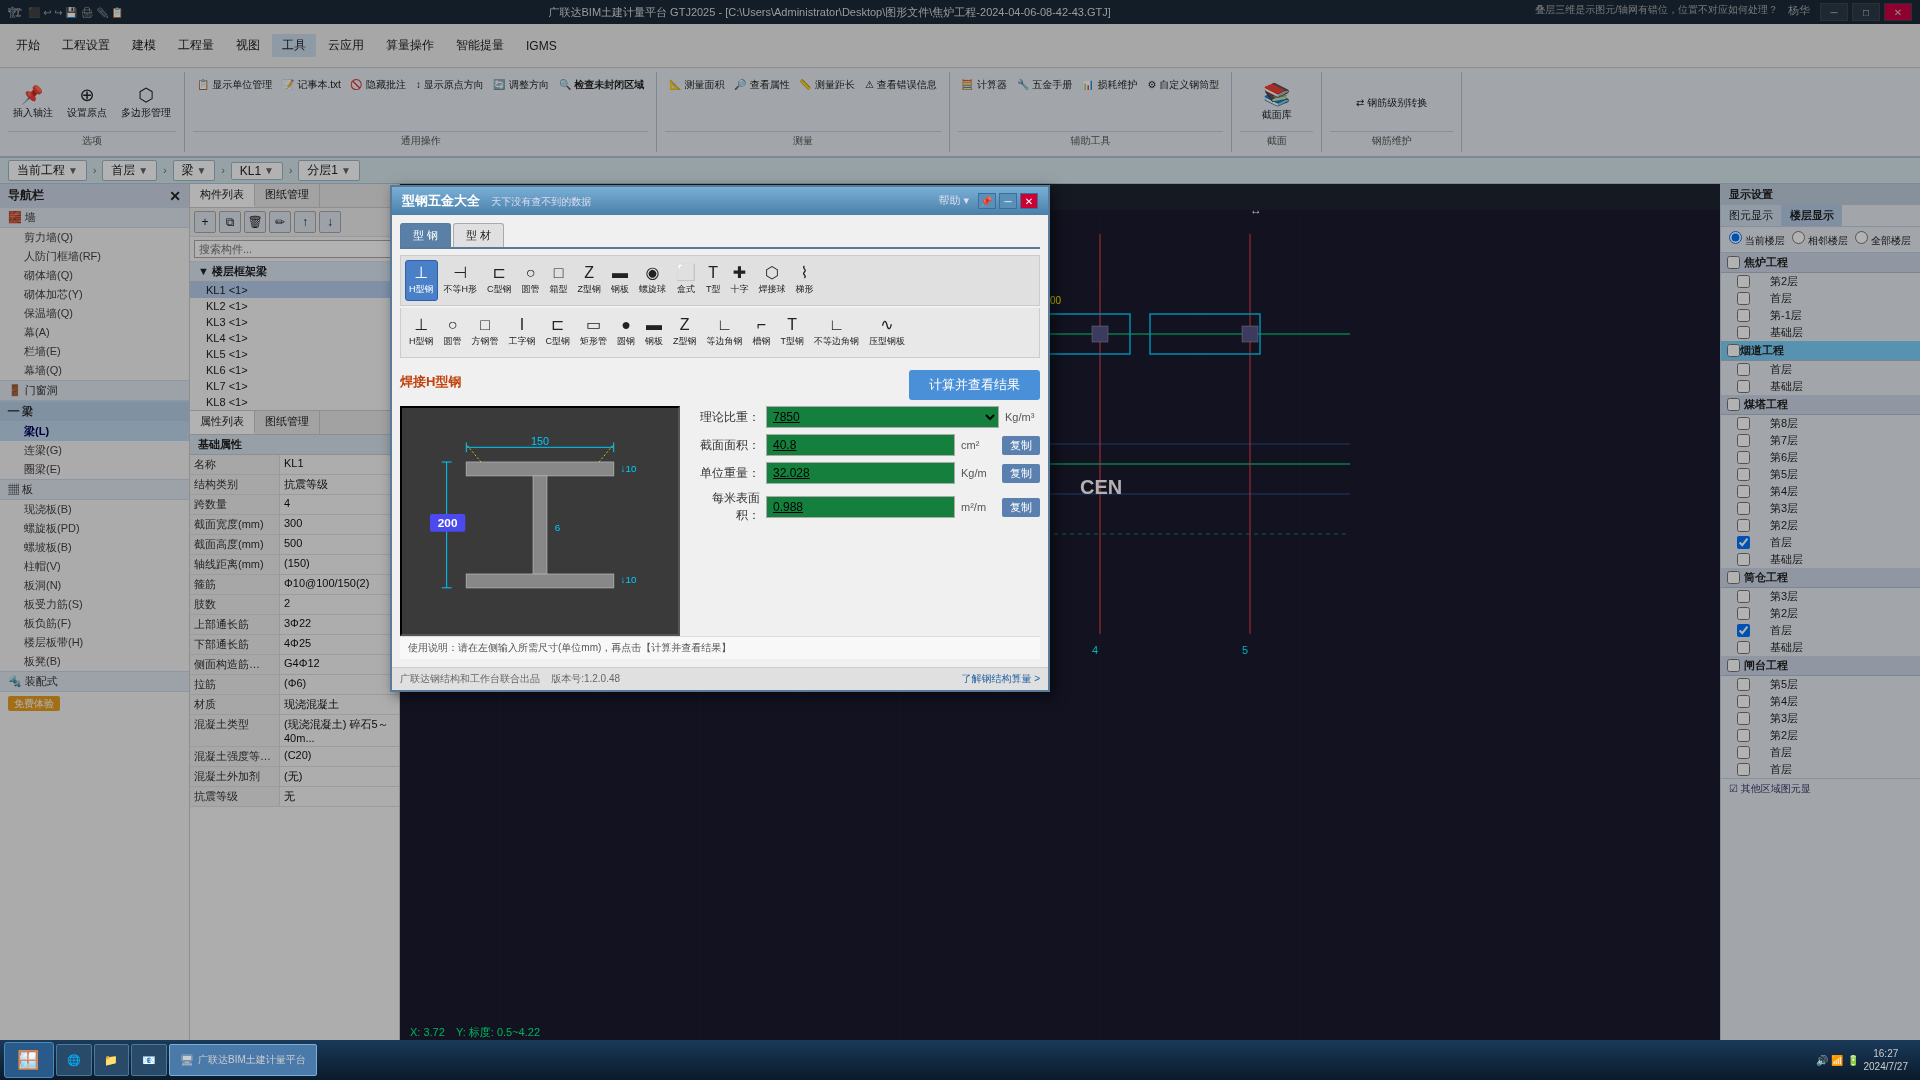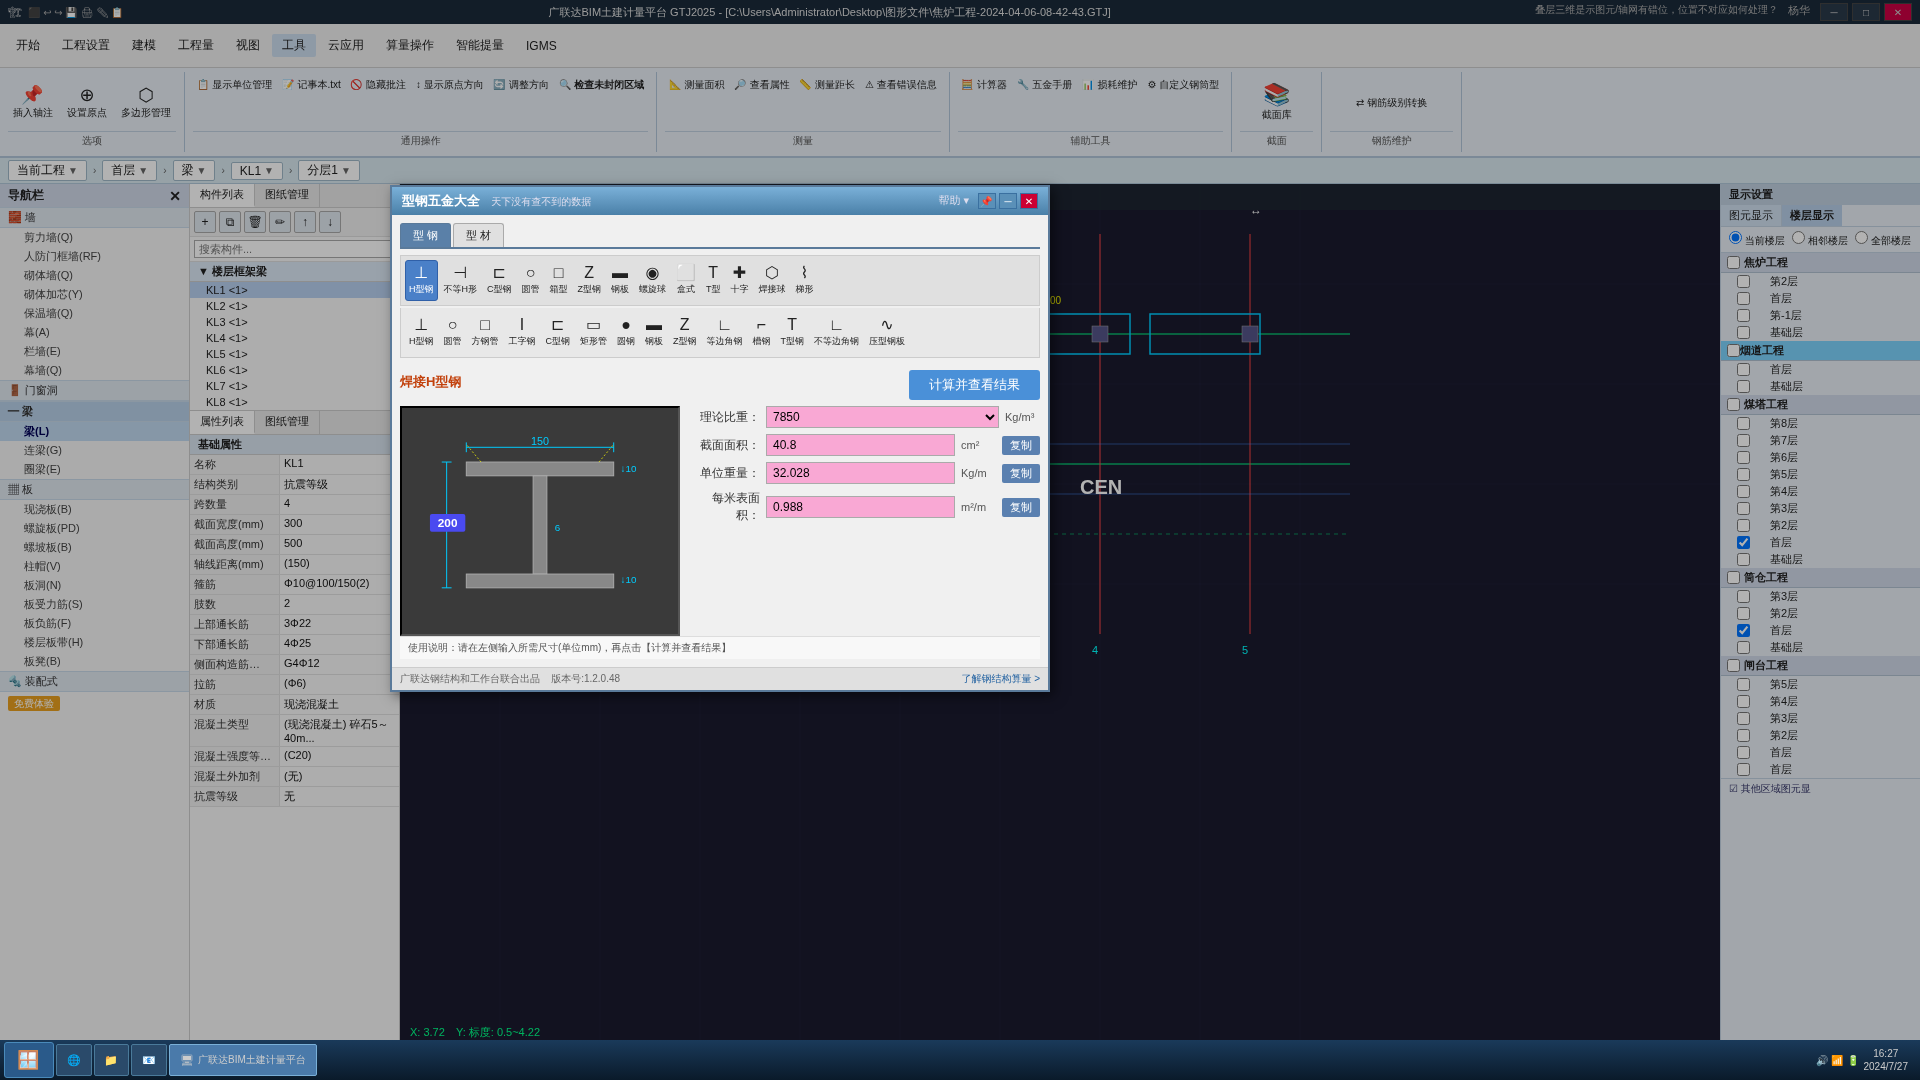--- a/index.html
+++ b/index.html
@@ -91,21 +91,21 @@
     .shape-icon { font-size: 16px; line-height: 1; margin-bottom: 2px; }
 
     
     .modal-content-area { display: flex; gap: 10px; }
     .modal-drawing { width: 280px; height: 230px; background: #3a3a3a; border: 2px inset #555; position: relative; display: flex; align-items: center; justify-content: center; }
     .modal-drawing svg { width: 100%; height: 100%; }
 
     .modal-props { flex: 1; display: flex; flex-direction: column; gap: 6px; }
     .prop-row { display: flex; align-items: center; gap: 6px; font-size: 12px; }
     .prop-label { width: 70px; text-align: right; color: #333; flex-shrink: 0; }
-    .prop-input { flex: 1; border: 1px solid #aaa; padding: 3px 6px; font-size: 12px; background: #f9a8d4; }
+    .prop-input { flex: 1; border: 1px solid #aaa; padding: 3px 6px; font-size: 12px; background: #15803d; text-decoration: underline; }
     .prop-unit { color: #555; font-size: 11px; min-width: 35px; }
     .prop-copy-btn { background: #5a80b0; color: white; border: none; padding: 2px 8px; font-size: 11px; cursor: pointer; border-radius: 2px; }
     .calc-btn { background: #4a90d8; color: white; border: none; padding: 6px 20px; font-size: 13px; cursor: pointer; border-radius: 3px; align-self: center; margin-top: 6px; }
     .modal-footer { background: #e0e0e0; border-top: 1px solid #ccc; padding: 4px 8px; font-size: 10px; color: #666; display: flex; justify-content: space-between; align-items: center; }
     .modal-hint { padding: 4px 8px; font-size: 10px; color: #555; background: #f8f8f8; border-top: 1px solid #ddd; }
 
     
     .bottom-bar { height: 26px; background: #c8d4de; display: flex; align-items: center; padding: 0 6px; gap: 6px; border-top: 1px solid #a0b4c4; font-size: 11px; }
     .bottom-btn { background: #d8e4ee; border: 1px solid #90a8bc; padding: 1px 6px; font-size: 11px; cursor: pointer; }
 

